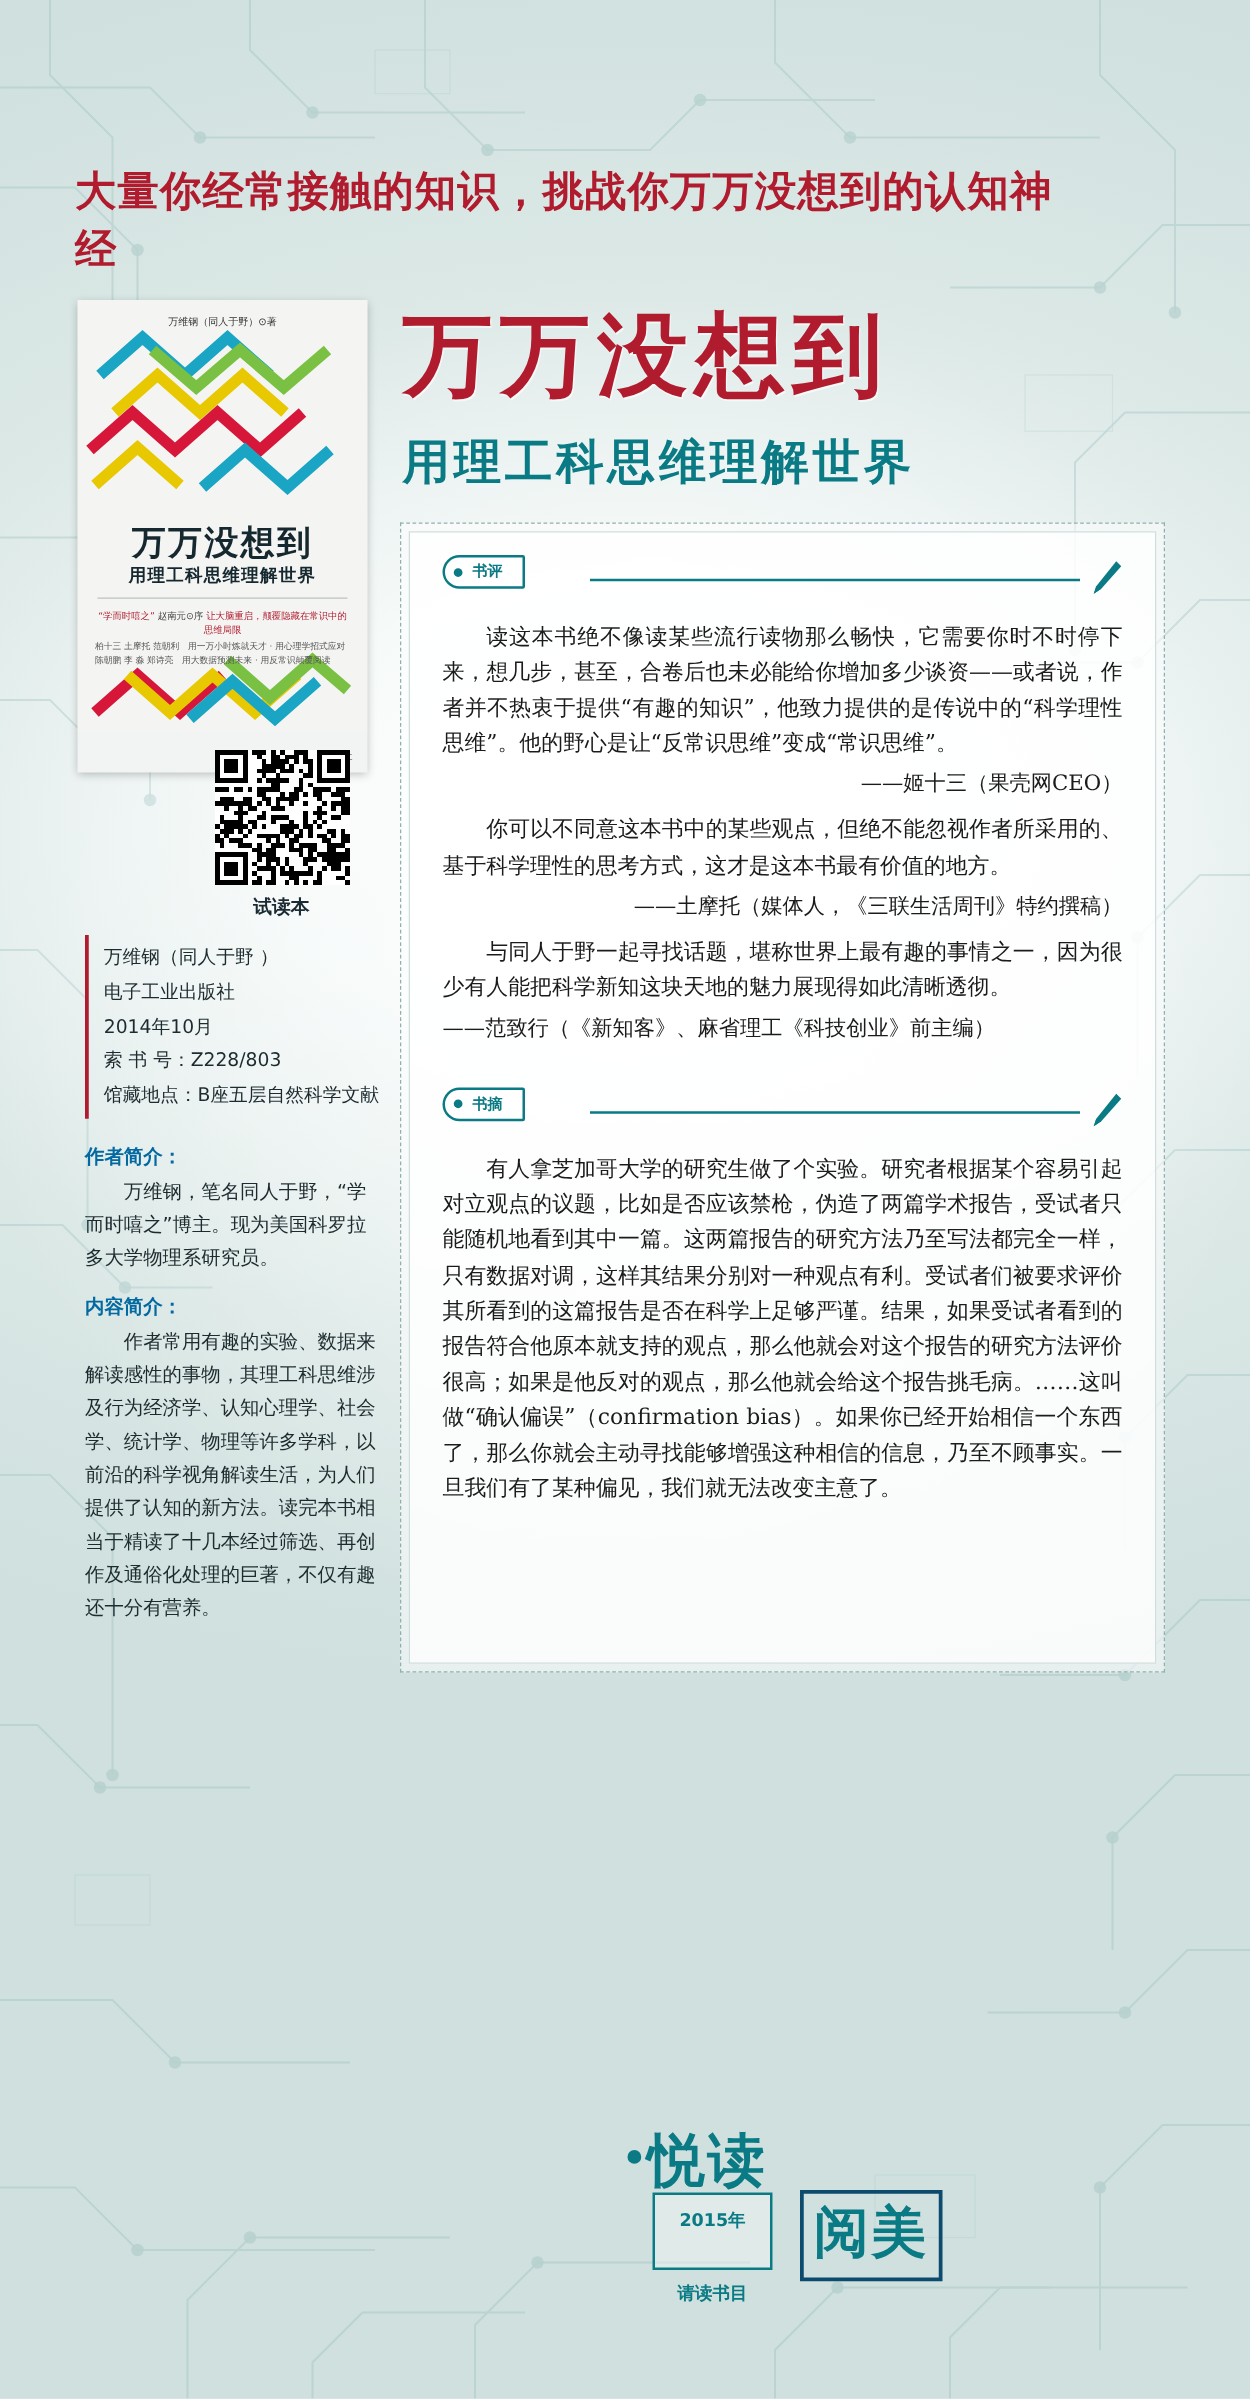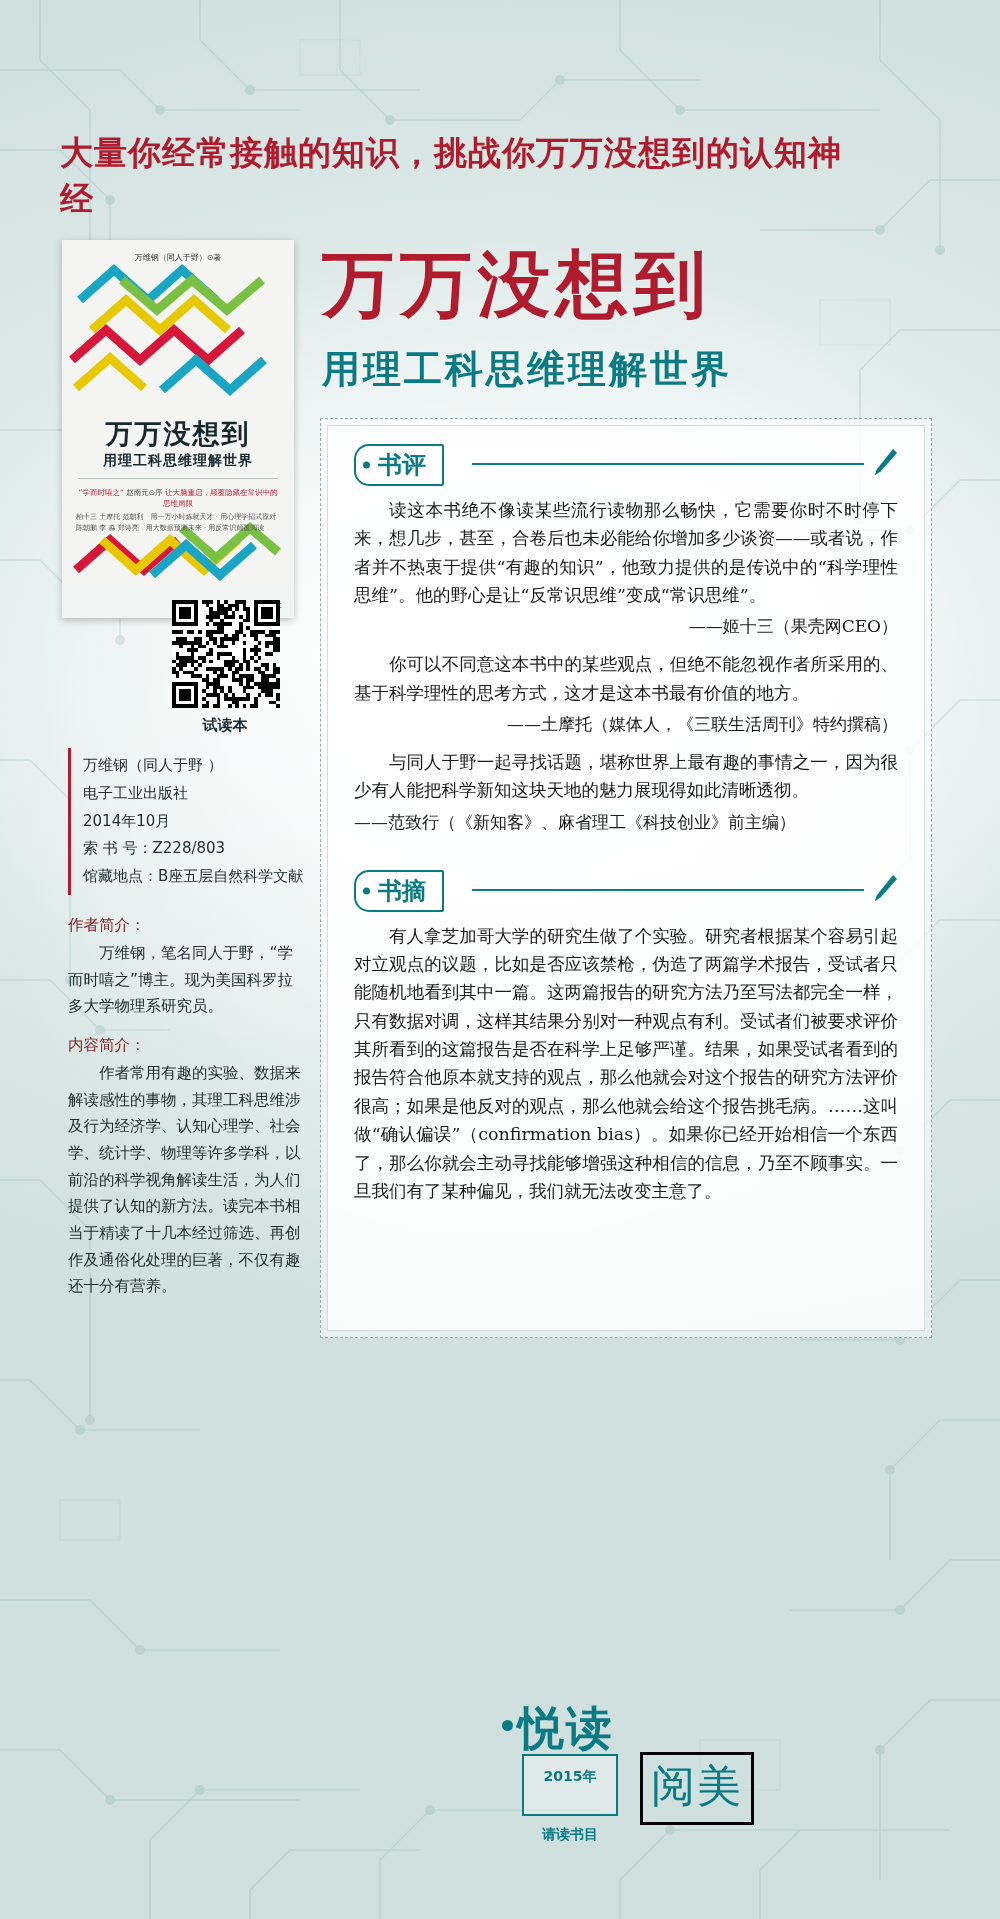--- a/index.html
+++ b/index.html
@@ -83,21 +83,21 @@
   .meta {
     position:absolute; left:68px; top:748px; width:236px;
     border-left:3px solid #b01b2e;
     padding:4px 0 4px 12px;
     font-family:"DejaVu Sans", sans-serif;
     font-size:15px; color:#1d2b2f; line-height:1.85;
   }
 
   
   .lsec { position:absolute; left:68px; width:238px; font-family:"DejaVu Sans", sans-serif; }
-  .lsec .t { color:#7f1d1d; font-weight:normal; font-size:15.5px; margin-bottom:4px; }
+  .lsec .t { color:#0369a1; font-weight:bold; font-size:15.5px; margin-bottom:4px; }
   .lsec .p { color:#1d2b2f; font-size:15.5px; line-height:1.72; text-indent:2em; }
   #sec-author { top:915px; }
   #sec-content { top:1035px; }
 
   
   .big-title {
     position:absolute; left:322px; top:248px; width:660px;
     font-family:"DejaVu Sans", sans-serif; font-weight:bold;
     font-size:72px; line-height:1; color:#b01b2e;
     letter-spacing:6px;
@@ -120,21 +120,21 @@
     width:100%; height:100%;
     border:1px solid #cfdedd; background:rgba(255,255,255,.75);
     padding:18px 26px;
   }
   .sec-head { position:relative; height:40px; margin-bottom:4px; }
   .sec-tag {
     display:inline-block; position:relative;
     border:2px solid #0a7a84; border-radius:15px 2px 2px 15px;
     padding:3px 16px 3px 22px;
     font-family:"DejaVu Sans", sans-serif; font-weight:bold;
-    font-size:24px; color:#0a7a84; background:#fff;
+    font-size:12px; color:#0a7a84; background:#fff;
   }
   .sec-tag:before {
     content:""; position:absolute; left:7px; top:50%; transform:translateY(-50%);
     width:7px; height:7px; border-radius:50%; background:#0a7a84;
   }
   .sec-rule {
     position:absolute; left:118px; right:34px; top:19px; height:2px; background:#0a7a84;
   }
   .pencil { position:absolute; right:0; top:4px; width:26px; height:30px; }
 
@@ -155,23 +155,23 @@
     position:absolute; left:18px; top:8px;
     font-family:"DejaVu Sans", sans-serif; font-weight:bold;
     font-size:46px; color:#0a7a84; letter-spacing:2px;
   }
   .fy:before{
     content:""; position:absolute; left:-16px; top:22px; width:11px; height:11px;
     border-radius:50%; background:#0a7a84;
   }
   .fm {
     position:absolute; left:140px; top:62px;
-    font-family:"DejaVu Sans", sans-serif; font-weight:normal;
+    font-family:"DejaVu Sans", sans-serif; font-weight:bold;
     font-size:44px; color:#0a7a84; letter-spacing:2px;
-    border:3px solid #000000; padding:2px 8px 6px 8px;
+    border:3px solid #0c4a6e; padding:2px 8px 6px 8px;
   }
   .fbox {
     position:absolute; left:22px; top:64px; width:96px; height:62px;
     border:2px solid #0a7a84; background:rgba(255,255,255,.35);
   }
   .fbox .l1, .fbox .l2 {
     position:absolute; left:0; right:0; text-align:center;
     font-family:"DejaVu Sans", sans-serif; font-size:14px; color:#0a7a84; font-weight:bold;
   }
   .fbox .l1 { top:12px; }

